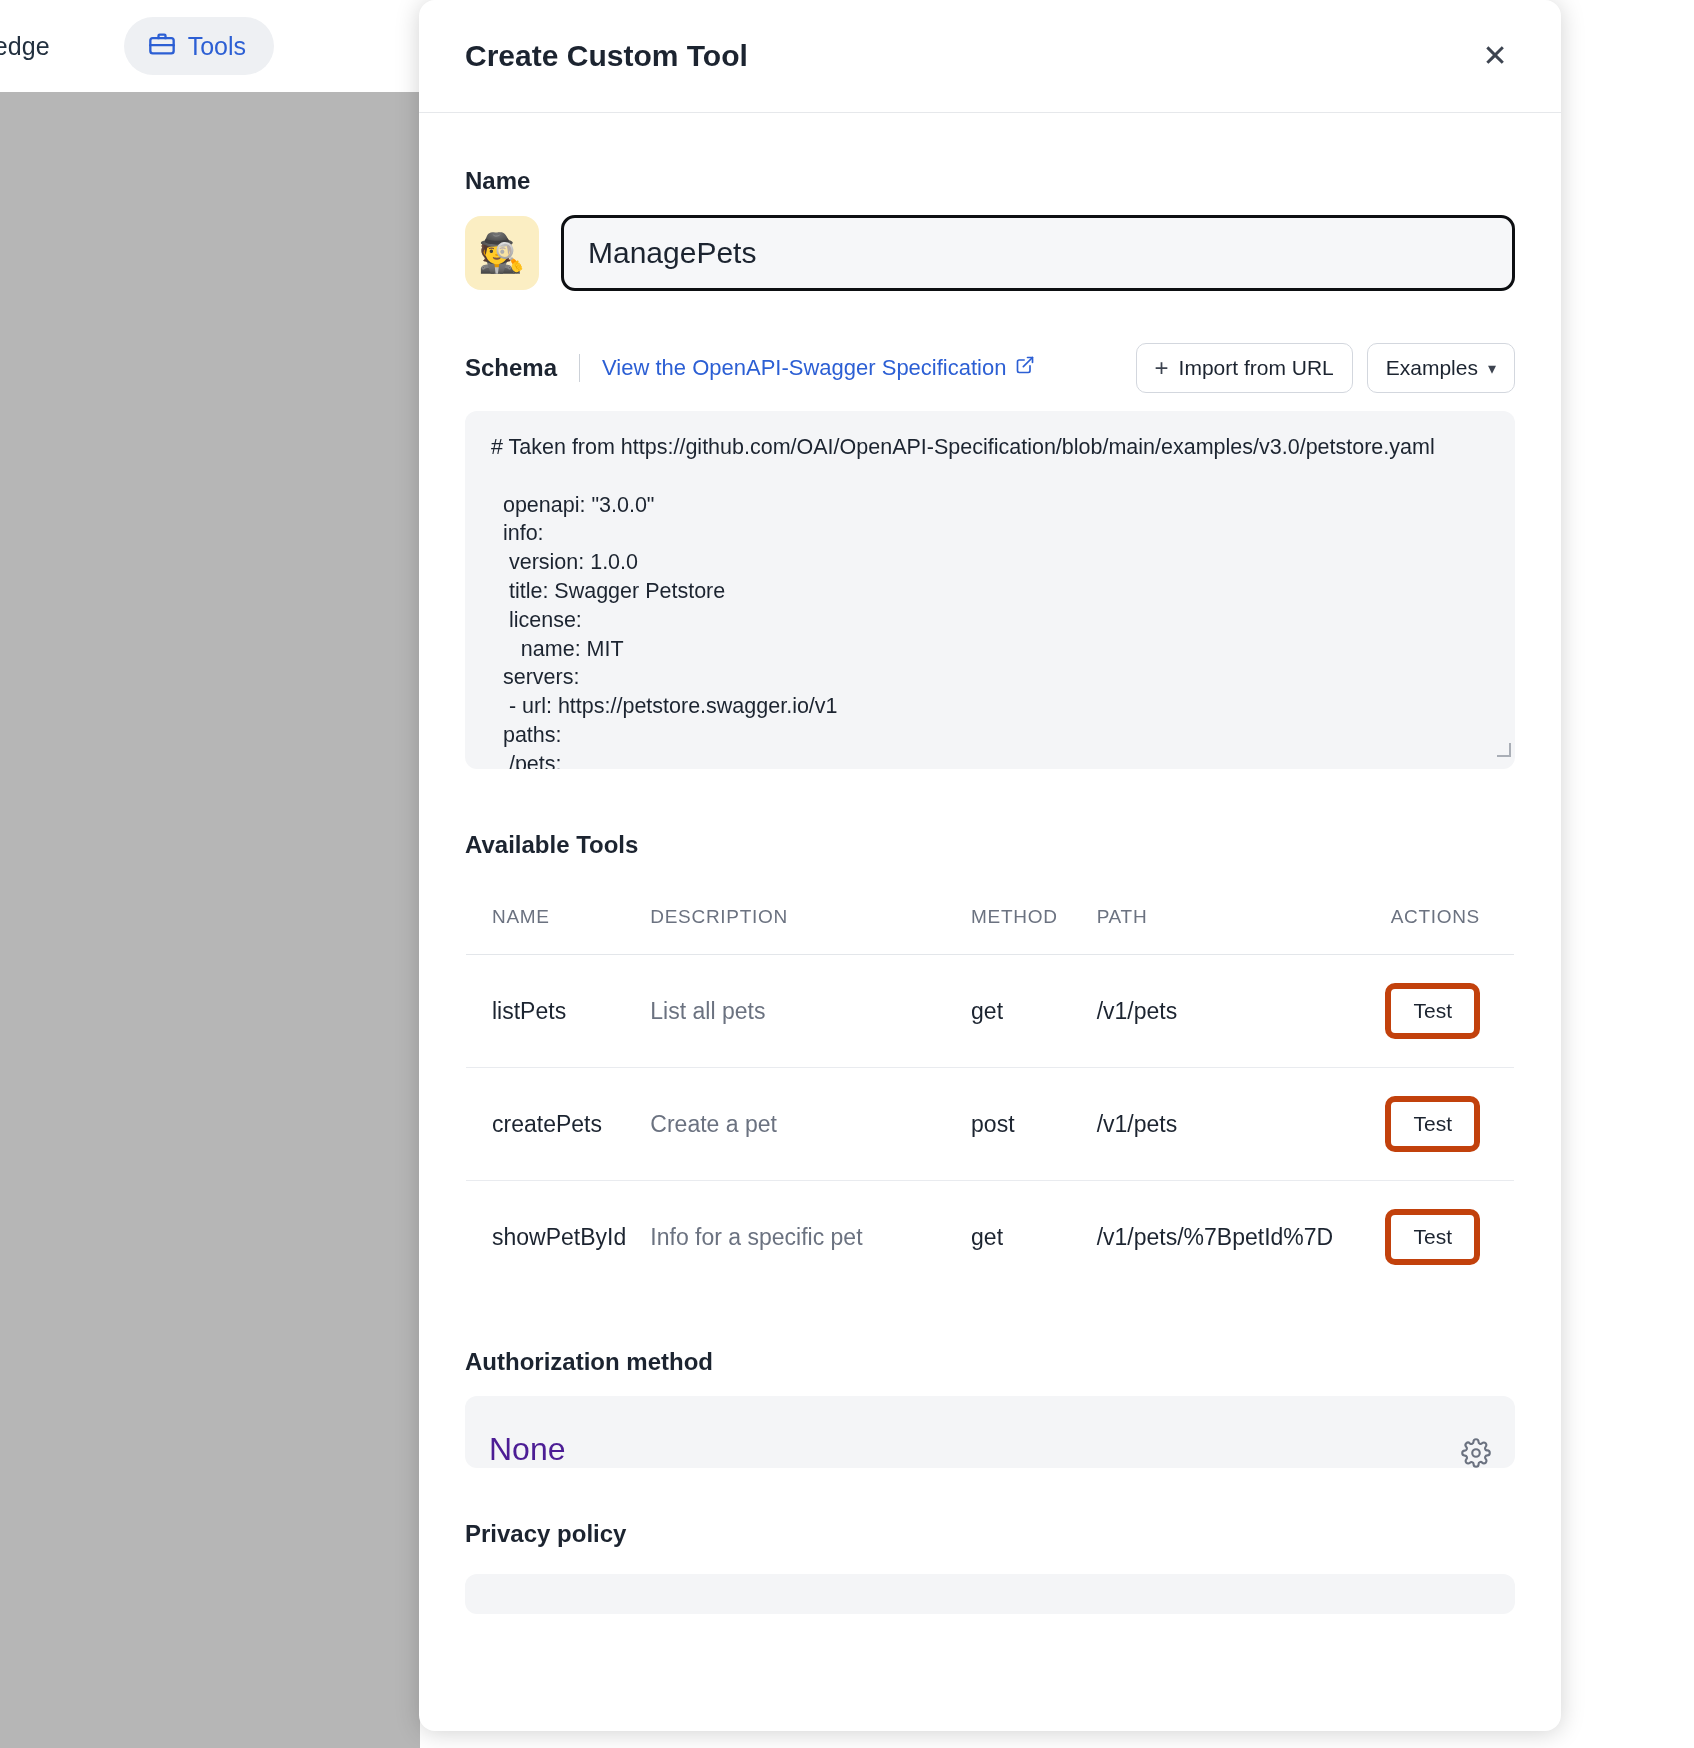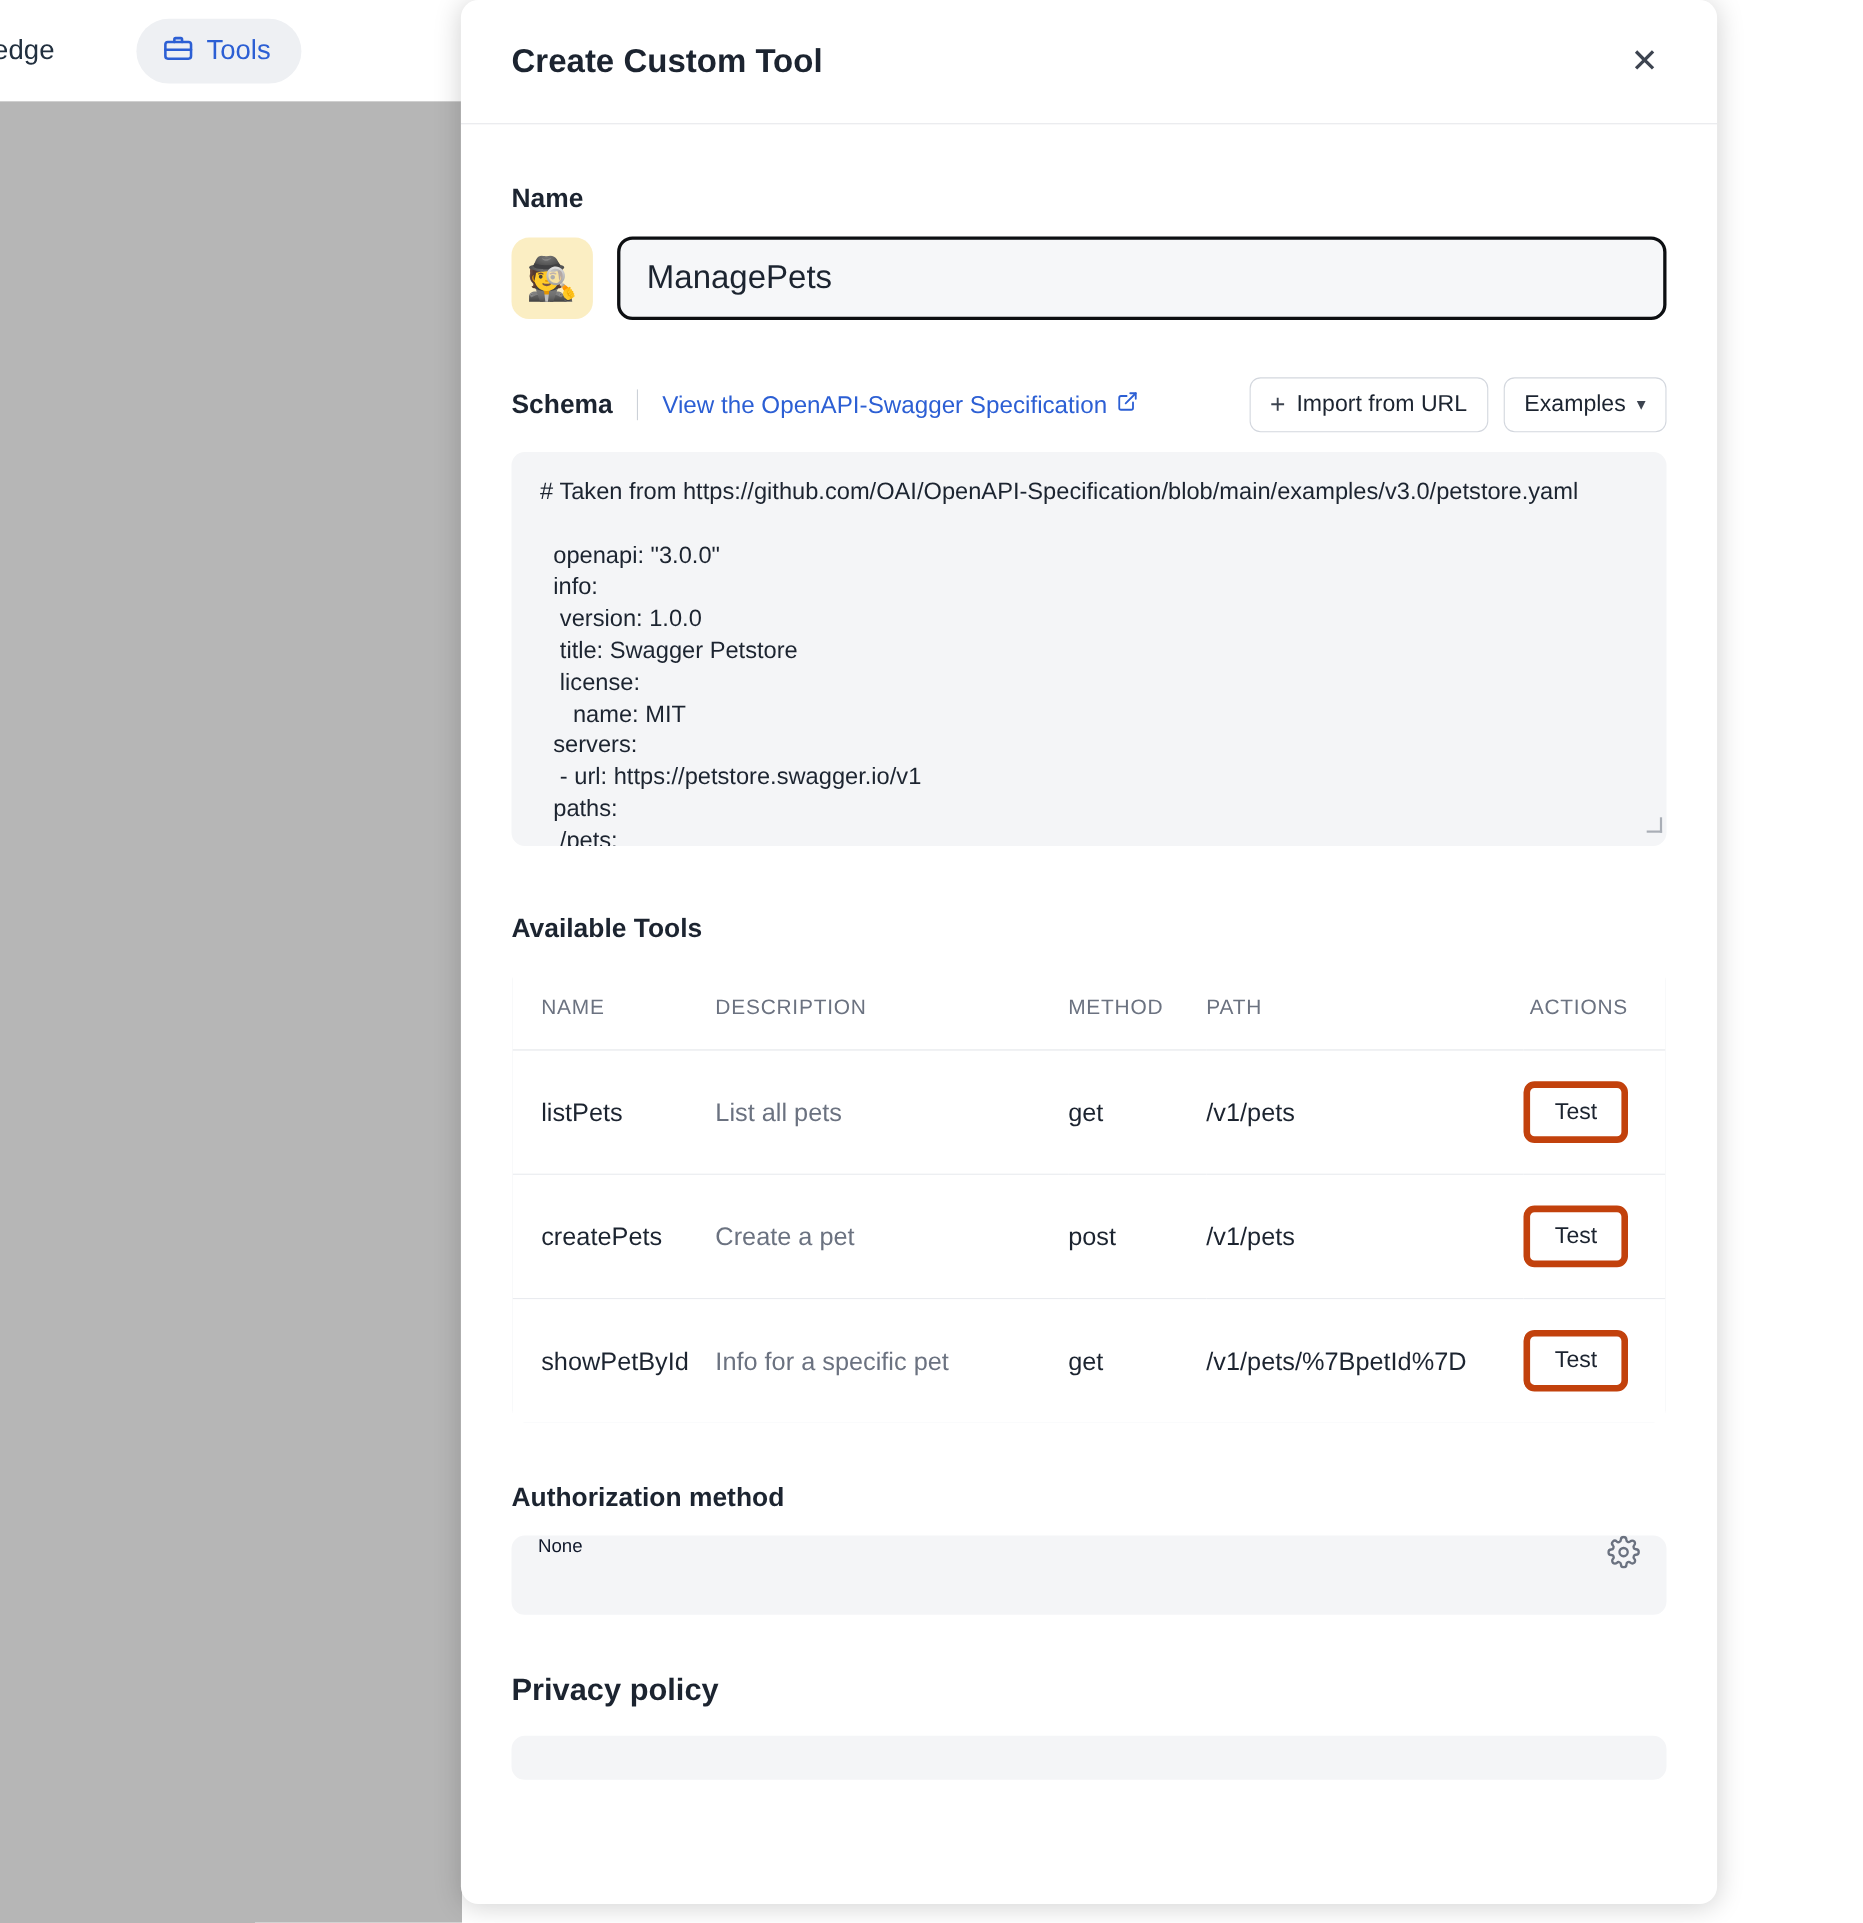--- a/index.html
+++ b/index.html
@@ -244,34 +244,34 @@
     font-family: "Liberation Sans", sans-serif;
   }
 
   
   .auth-box {
     margin-top: 4px;
     background: #f4f5f7;
     border-radius: 12px;
     height: 72px;
     display: flex;
-    align-items: flex-start;
+    align-items: flex-end;
     padding: 0 24px;
-    font-size: 17px;
-    color: #0f172a;
+    font-size: 32px;
+    color: #4c1d95;
   }
   .gear {
     margin-left: auto;
     width: 30px; height: 30px;
     color: #6b7280;
     cursor: pointer;
   }
 
   .privacy-title {
-    font-size: 28px;
+    font-size: 24px;
     font-weight: bold;
     color: #1c2430;
     margin-top: 52px;
   }
   .privacy-field {
     margin-top: 26px;
     height: 40px;
     border-radius: 12px;
     background: #f4f5f7;
   }

